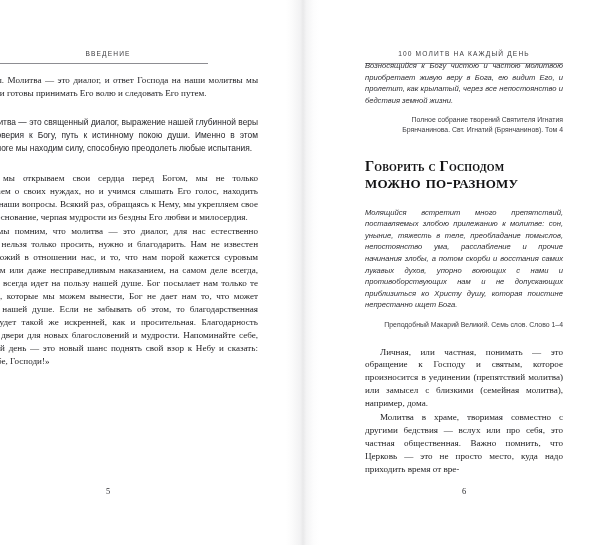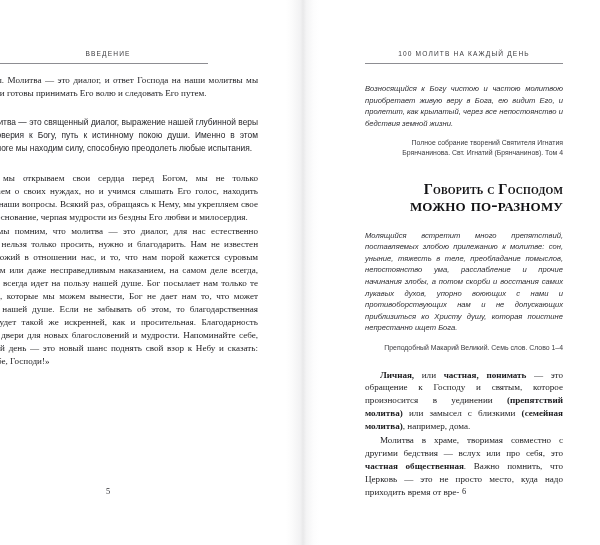--- a/index.html
+++ b/index.html
@@ -111,21 +111,21 @@
   p.body {
     margin: 0;
     font-size: 9.1px;
     line-height: 12.95px;
     text-align: justify;
     text-indent: 15px;
     color: #1c1c1f;
     hyphens: manual;
   }
   p.body.noindent { text-indent: 0; }
-  p.body b { font-weight: bold; margin-top: 40px; }
+  p.body b { font-weight: normal; margin-top: 40px; }
 
   
   .pullquote {
     position: relative;
     margin: 0;
     padding-left: 24px;
   }
   .pullquote p {
     margin: 0;
     font-family: "Liberation Sans", "DejaVu Sans", sans-serif;
@@ -151,21 +151,21 @@
     font-family: "Liberation Sans", "DejaVu Sans", sans-serif;
     font-size: 6.9px;
     line-height: 9.6px;
     text-align: right;
     color: #3a3a3f;
   }
 
   
   .chapter-title {
     margin: 0;
-    text-align: right;
+    text-align: left;
     font-family: "Liberation Serif", "DejaVu Serif", serif;
     color: #121214;
     font-size: 14.4px;
     line-height: 16.5px;
     font-weight: bold;
     letter-spacing: 0.15px;
     font-variant: small-caps;
   }
   .chapter-title .l2 {
     display: block;
@@ -210,21 +210,21 @@
       <div class="folio" style="top:487px; left:0; width:300px;">5</div>
     </div>
   </div>
 
   <div class="page page-right">
     <div class="page-inner">
 
       <div class="running-head" style="left:12px; width:198px;">100 молитв на каждый день</div>
       <div class="head-rule"></div>
 
-      <div class="body-block" style="top:83px; left:12px; width:198px;">
+      <div class="body-block" style="top:60px; left:12px; width:198px;">
 
         <p class="epigraph">Возносящийся к Богу чистою и частою молитвою приобретает живую веру в Бога, ею видит Его, и пролетит, как крылатый, через все непостоянство и бедствия земной жизни.</p>
         <p class="epigraph-source">Полное собрание творений Святителя Игнатия Брянчанинова. Свт. Игнатий (Брянчанинов). Том 4</p>
 
         <h1 class="chapter-title" style="margin-top:23px;">
           <span class="l1">Говорить с Господом</span>
           <span class="l2">можно по-разному</span>
         </h1>
 
         <p class="epigraph" style="margin-top:16px;">Молящийся встретит много препятствий, поставляемых злобою прилежанию к молитве: сон, уныние, тяжесть в теле, преобладание помыслов, непостоянство ума, расслабление и прочие начинания злобы, а потом скорби и восстания самих лукавых духов, упорно воюющих с нами и противоборствующих нам и не допускающих приблизиться ко Христу душу, которая поистине непрестанно ищет Бога.</p>

